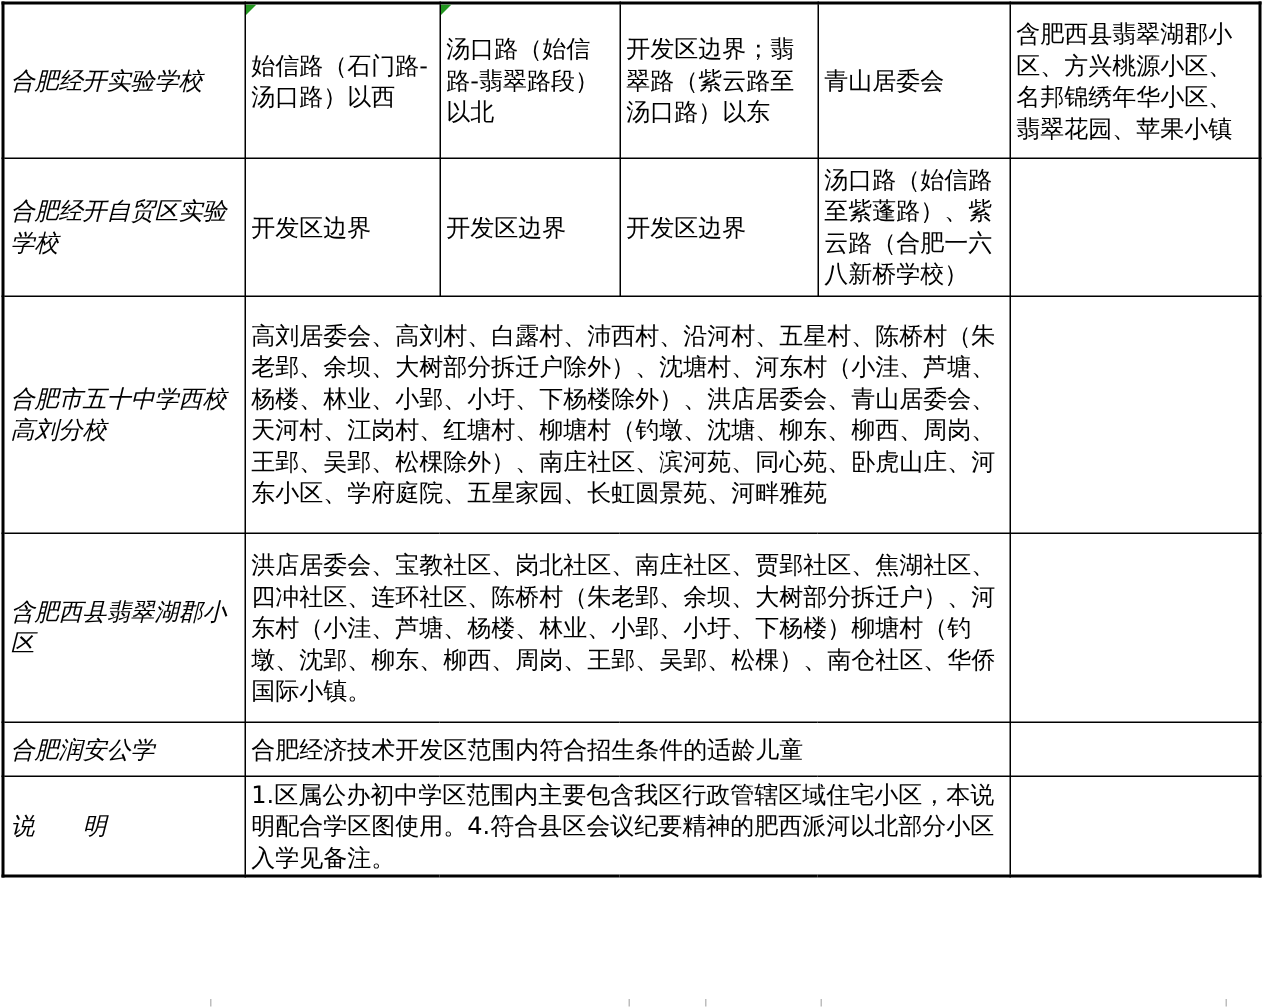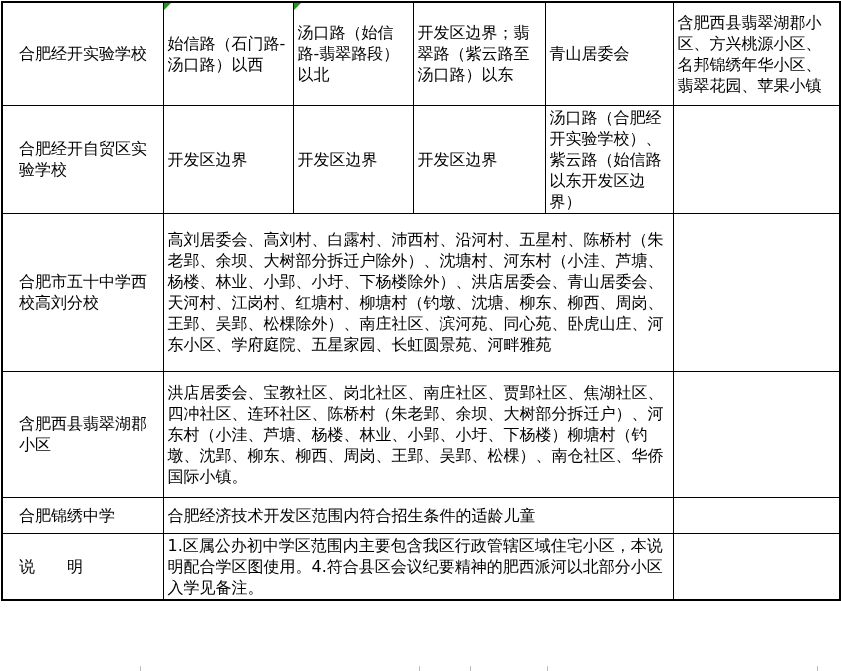--- a/index.html
+++ b/index.html
@@ -13,21 +13,21 @@
     border-collapse:collapse;table-layout:fixed;
     border:2px solid #000000;
   }
   td{
     border:1px solid #000000;
     font-size:16px;line-height:21px;
     padding:1px 4px;
     vertical-align:middle;text-align:left;
     overflow:hidden;word-break:break-all;
   }
-  td.school{padding-left:16px;}
+  td.school{padding-left:4px;font-style:italic;}
   td.corner{position:relative;}
   .tri{
     position:absolute;top:0;left:0;width:0;height:0;
     border-top:7px solid #22961f;border-right:7px solid transparent;
   }
   tr.h1{height:103px}
   tr.h2{height:92px}
   tr.h3{height:158px}
   tr.h4{height:126px}
   tr.h5{height:36px}
@@ -65,43 +65,43 @@
       <td>开发区边界；翡翠路（紫云路至汤口路）以东</td>
       <td>青山居委会</td>
       <td>含肥西县翡翠湖郡小区、方兴桃源小区、名邦锦绣年华小区、翡翠花园、苹果小镇</td>
     </tr>
 
     <tr class="h2">
       <td class="school">合肥经开自贸区实验学校</td>
       <td>开发区边界</td>
       <td>开发区边界</td>
       <td>开发区边界</td>
-      <td>汤口路（合肥经开实验学校）、紫云路（始信路以东开发区边界）</td>
+      <td>汤口路（始信路至紫蓬路）、紫云路（合肥一六八新桥学校）</td>
       <td></td>
     </tr>
 
     <tr class="h3">
       <td class="school">合肥市五十中学西校高刘分校</td>
       <td colspan="4">高刘居委会、高刘村、白露村、沛西村、沿河村、五星村、陈桥村（朱老郢、余坝、大树部分拆迁户除外）、沈塘村、河东村（小洼、芦塘、杨楼、林业、小郢、小圩、下杨楼除外）、洪店居委会、青山居委会、天河村、江岗村、红塘村、柳塘村（钓墩、沈塘、柳东、柳西、周岗、王郢、吴郢、松棵除外）、南庄社区、滨河苑、同心苑、卧虎山庄、河东小区、学府庭院、五星家园、长虹圆景苑、河畔雅苑</td>
       <td></td>
     </tr>
 
     <tr class="h4">
       <td class="school">含肥西县翡翠湖郡小区</td>
       <td colspan="4">洪店居委会、宝教社区、岗北社区、南庄社区、贾郢社区、焦湖社区、四冲社区、连环社区、陈桥村（朱老郢、余坝、大树部分拆迁户）、河东村（小洼、芦塘、杨楼、林业、小郢、小圩、下杨楼）柳塘村（钓墩、沈郢、柳东、柳西、周岗、王郢、吴郢、松棵）、南仓社区、华侨国际小镇。</td>
       <td></td>
     </tr>
 
-
-
-    <tr class="h7">
-      <td class="school">合肥锦绣中学</td>
+    <tr class="h5">
+      <td class="school">合肥润安公学</td>
       <td colspan="4">合肥经济技术开发区范围内符合招生条件的适龄儿童</td>
       <td></td>
     </tr>
+
+
 
     <tr class="h8">
       <td class="school">说　　明</td>
       <td colspan="4">1.区属公办初中学区范围内主要包含我区行政管辖区域住宅小区，本说明配合学区图使用。4.符合县区会议纪要精神的肥西派河以北部分小区入学见备注。</td>
       <td></td>
     </tr>
   </tbody>
     </table>
 
   <div class="stub s1"></div>

